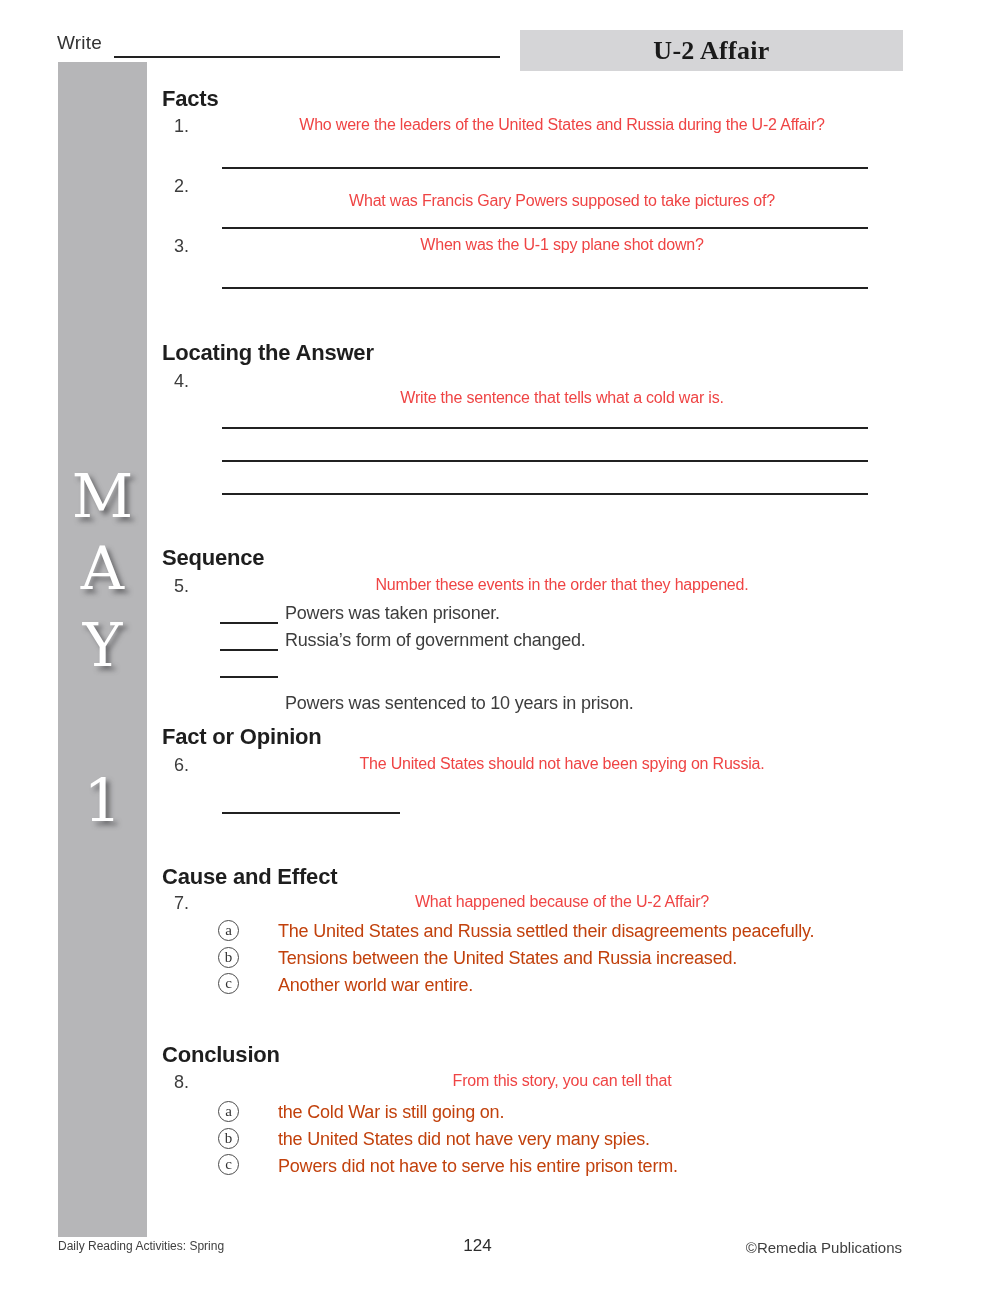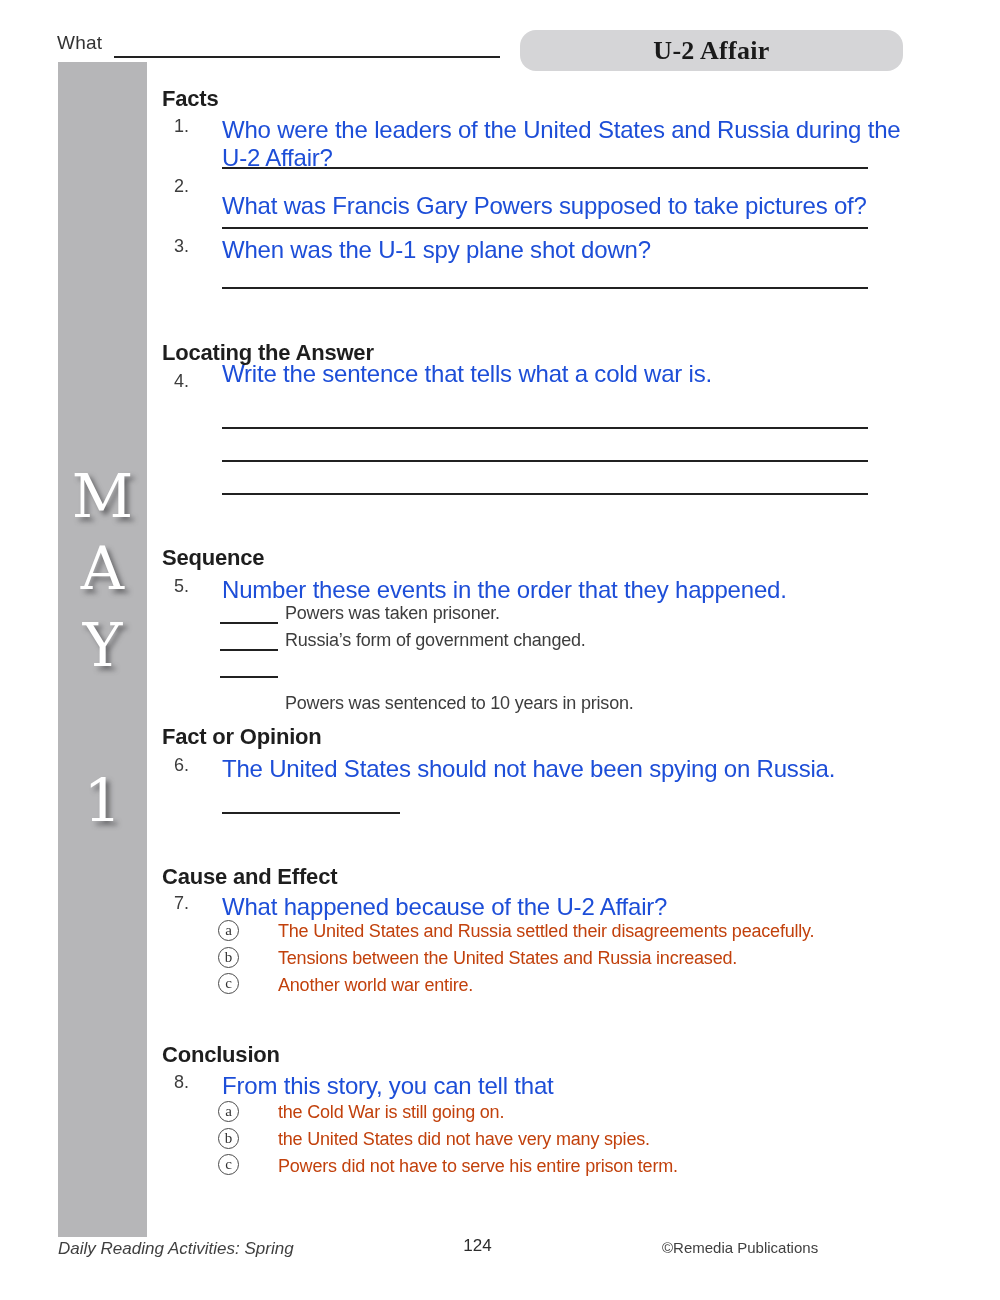--- a/index.html
+++ b/index.html
@@ -6,58 +6,58 @@
   html,body { background:#ffffff; }
   .page {
     position:relative; width:1000px; height:1300px; background:#ffffff;
     font-family:"Liberation Sans", sans-serif; color:#3d3d3d; overflow:hidden;
   }
   
   .name-label { position:absolute; left:57px; top:32px; font-size:19px; color:#333; letter-spacing:.2px; }
   .name-line  { position:absolute; left:114px; top:56px; width:386px; border-top:2.5px solid #222; }
   .title-box  {
     position:absolute; left:520px; top:30px; width:383px; height:41px;
-    background:#d5d5d7; display:flex; align-items:center; justify-content:center;border-radius:16px;
+    background:#d5d5d7; display:flex; align-items:center; justify-content:center;
   }
   .title-box span { font-family:"Liberation Serif", serif; font-weight:bold; font-size:26px; color:#1a1a1a; letter-spacing:.3px; }
   
   .sidebar { position:absolute; left:58px; top:62px; width:89px; height:1175px; background:#b6b6b8; }
   .month-letter, .day-number {
     position:absolute; left:0; width:100%; text-align:center;
     font-family:"DejaVu Serif","Liberation Serif",serif; font-size:60px; line-height:1;
     color:#ffffff; text-shadow:4px 4px 5px rgba(92,92,94,.85);
   }
   .m-0 { top:404px; } .m-1 { top:476px; } .m-2 { top:553px; } .day-number { top:709px; }
   
   .section-heading {
     position:absolute; left:162px; font-weight:bold; font-size:22px; color:#1e1e1e; letter-spacing:-.2px;
   }
   .q-num  { position:absolute; left:174px; font-size:18px; color:#3d3d3d; }
-  .q-text { position:absolute; left:222px; width:680px; font-size:24px; color:#1d4ed8; letter-spacing:-.2px; }
+  .q-text { position:absolute; left:222px; width:680px; font-size:16px; color:#ef4444; letter-spacing:-.2px;text-align:center; }
   .answer-line { position:absolute; left:222px; width:646px; border-top:2px solid #212121; }
   .short-line  { position:absolute; left:222px; width:178px; border-top:2px solid #212121; }
   .seq-blank { position:absolute; left:220px; width:58px; border-top:2px solid #212121; }
   .seq-text  { position:absolute; left:285px; font-size:18px; color:#3d3d3d; letter-spacing:-.2px; }
   .choice-circle {
     position:absolute; left:218px; width:21px; height:21px; border:1.6px solid #4a4a4a; border-radius:50%;
     display:flex; align-items:center; justify-content:center;
     font-family:"Liberation Serif",serif; font-size:15px; color:#333; line-height:1;
   }
   .choice-text { position:absolute; left:278px; width:620px; font-size:18px; color:#c2410c; letter-spacing:-.2px; }
   
-  .footer-left  { position:absolute; left:58px; top:1239px; font-size:17px; font-style:italic; color:#3f3f3f; }
+  .footer-left  { position:absolute; left:58px; top:1239px; font-size:12px; color:#3f3f3f; }
   .footer-page  { position:absolute; left:440px; top:1236px; width:75px; text-align:center; font-size:17px; color:#2c2c2c; }
-  .footer-right { position:absolute; left:662px; top:1239px; width:240px; font-size:15px; color:#3f3f3f; }
+  .footer-right { position:absolute; left:662px; top:1239px; width:240px; text-align:right; font-size:15px; color:#3f3f3f; }
 </style>
 </head>
 <body>
 
 <div class="page">
 
-  <span class="name-label">What</span>
+  <span class="name-label">Write</span>
   <div class="name-line"></div>
   <div class="title-box">
     <span>U-2 Affair</span>
   </div>
 
   <div class="sidebar">
     <div class="month-letter m-0">M</div>
     <div class="month-letter m-1">A</div>
     <div class="month-letter m-2">Y</div>
     <div class="day-number">1</div>
@@ -69,21 +69,21 @@
   <div class="answer-line" style="top:167px"></div>
   <span class="q-num" style="top:176px">2.</span>
   <span class="q-text" style="top:192px">What was Francis Gary Powers supposed to take pictures of?</span>
   <div class="answer-line" style="top:227px"></div>
   <span class="q-num" style="top:236px">3.</span>
   <span class="q-text" style="top:236px">When was the U-1 spy plane shot down?</span>
   <div class="answer-line" style="top:287px"></div>
 
   <div class="section-heading" style="top:340px">Locating the Answer</div>
   <span class="q-num" style="top:371px">4.</span>
-  <span class="q-text" style="top:360px">Write the sentence that tells what a cold war is.</span>
+  <span class="q-text" style="top:389px">Write the sentence that tells what a cold war is.</span>
   <div class="answer-line" style="top:427px"></div>
   <div class="answer-line" style="top:460px"></div>
   <div class="answer-line" style="top:493px"></div>
 
   <div class="section-heading" style="top:545px">Sequence</div>
   <span class="q-num" style="top:576px">5.</span>
   <span class="q-text" style="top:576px">Number these events in the order that they happened.</span>
   <div class="seq-blank" style="top:622px"></div>
   <span class="seq-text" style="top:603px">Powers was taken prisoner.</span>
   <div class="seq-blank" style="top:649px"></div>

